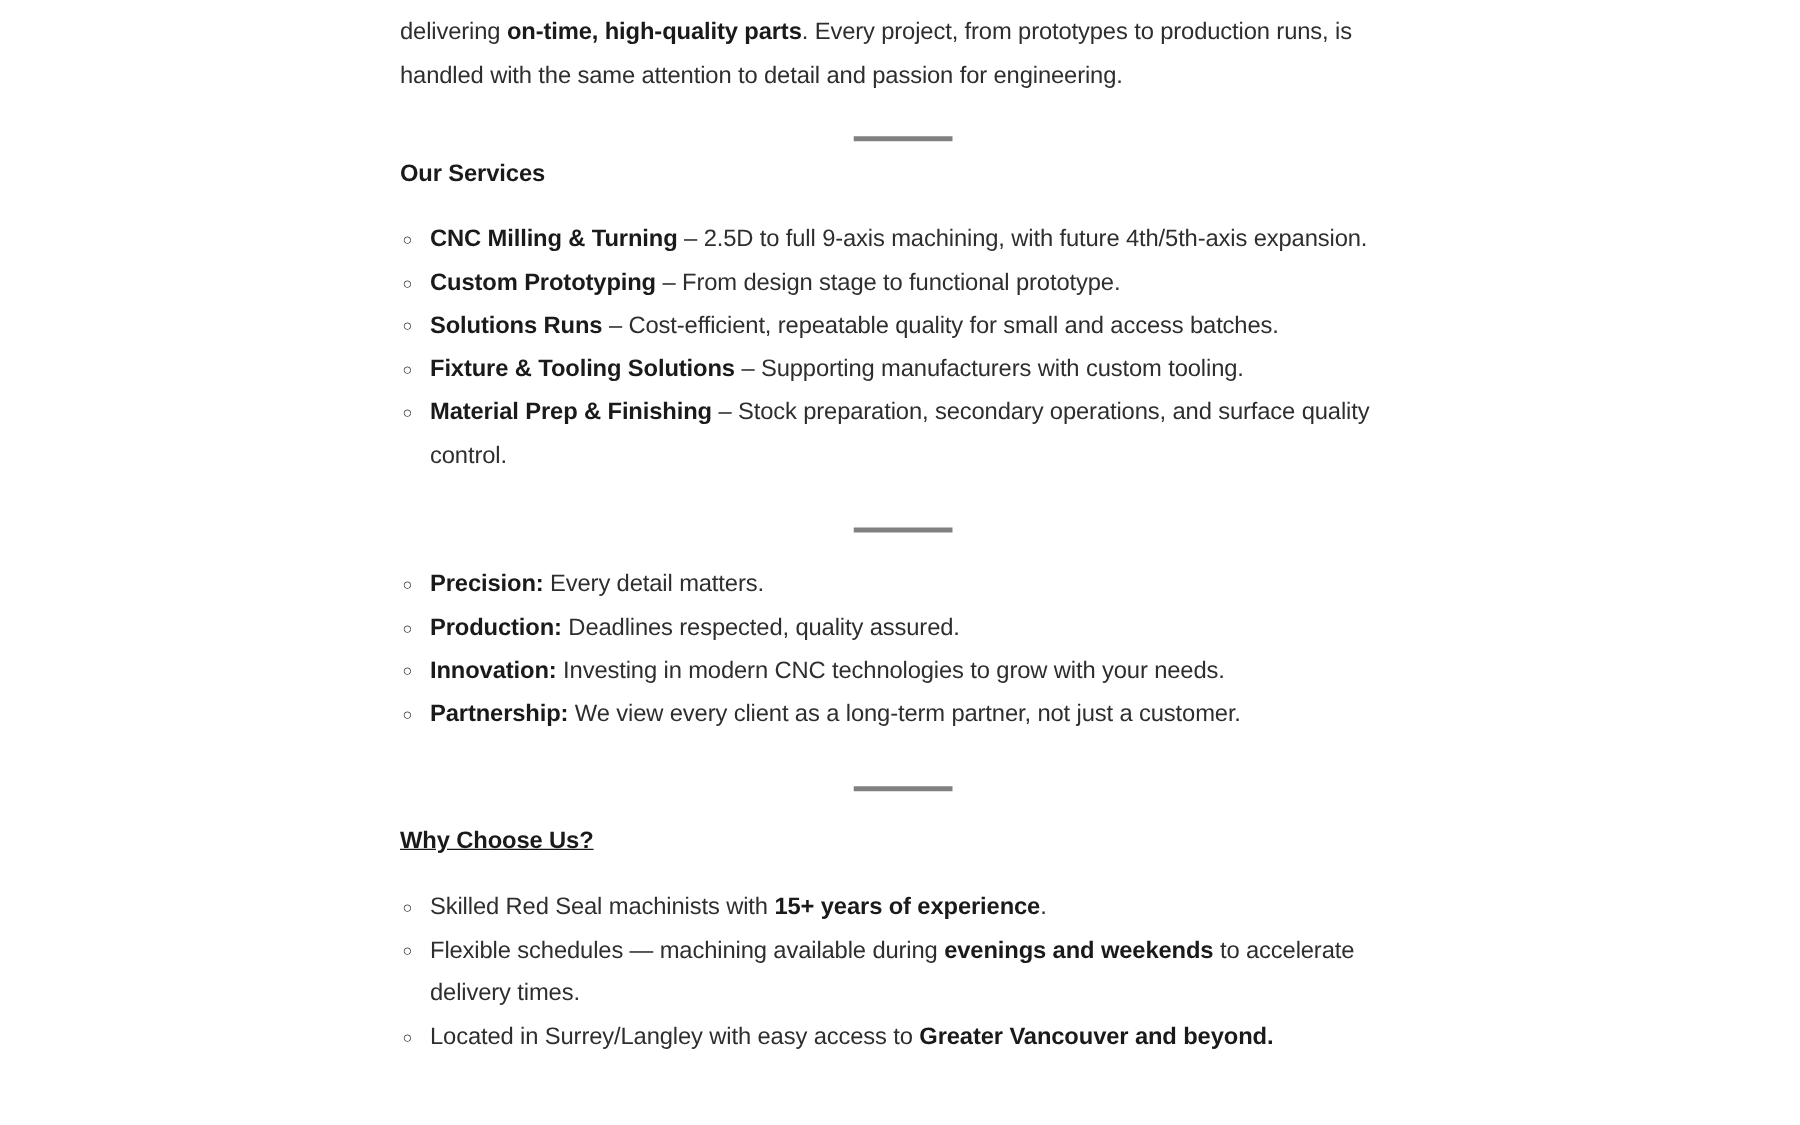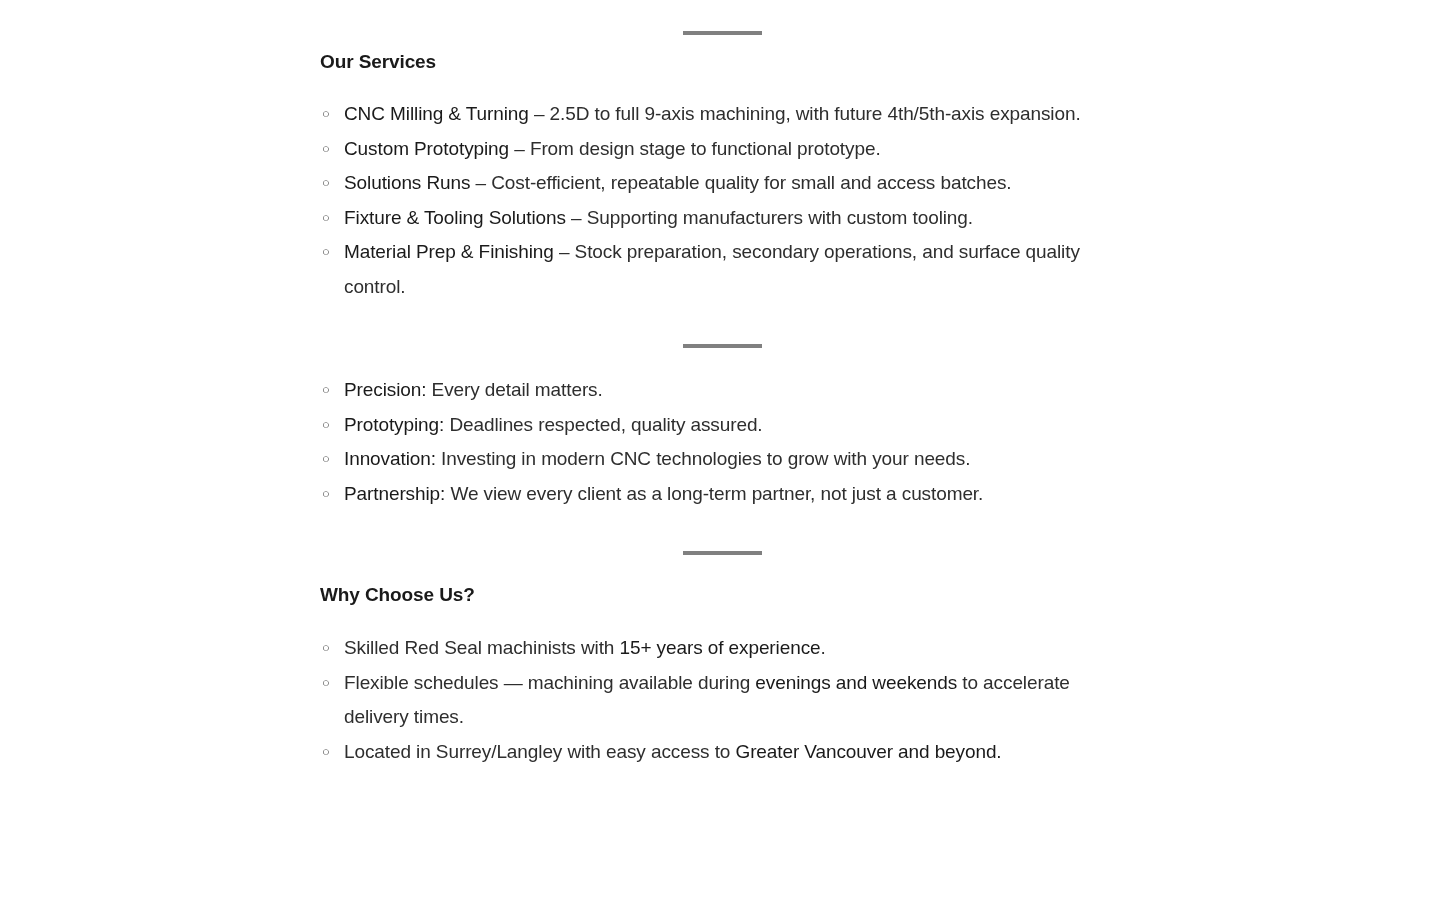--- a/index.html
+++ b/index.html
@@ -53,21 +53,21 @@
 
   .section-heading {
     font-size: 19px;
     font-weight: 700;
     color: #1a1a1a;
     margin: 0;
     letter-spacing: -0.1px;
   }
   .sh1 { margin-top: 16px; }
   .sh2 { margin-top: 29px; }
-  .sh3 { margin-top: 29px; }
+  .sh3 { margin-top: 29px; text-decoration: underline; }
 
   ul.bullets {
     list-style: none;
     margin: 0;
     padding: 0;
   }
   ul.bullets.b1 { margin-top: 24px; }
   ul.bullets.b2 { margin-top: 25px; }
   ul.bullets.b3 { margin-top: 25px; }
 
@@ -83,29 +83,30 @@
   ul.bullets li .marker {
     position: absolute;
     left: 2px;
     top: 0;
     font-size: 13px;
     line-height: 34.5px;
     color: #3a3a3a;
   }
   ul.bullets li b,
   ul.bullets li .lead {
-    font-weight: 400;
+    font-weight: 700;
     color: #1a1a1a;
   }
 </style>
 </head>
 <body>
 
 <div class="page">
 
+  <p class="intro-para"><span>delivering </span><b>on-time, high-quality parts</b><span>. Every project, from prototypes to production runs, is handled with the same attention to detail and passion for engineering.</span></p>
 
   <div class="divider-wrap d1">
     <div class="divider"></div>
   </div>
 
   <h2 class="section-heading sh1">Our Services</h2>
 
   <ul class="bullets b1">
     <li>
       <span class="marker">○</span><span class="lead">CNC Milling &amp; Turning</span><span> – 2.5D to full 9-axis machining, with future 4th/5th-axis expansion.</span>
@@ -127,21 +128,21 @@
   <div class="divider-wrap d2">
     <div class="divider"></div>
   </div>
 
 
   <ul class="bullets b2">
     <li>
       <span class="marker">○</span><span class="lead">Precision:</span><span> Every detail matters.</span>
     </li>
     <li>
-      <span class="marker">○</span><span class="lead">Prototyping:</span><span> Deadlines respected, quality assured.</span>
+      <span class="marker">○</span><span class="lead">Production:</span><span> Deadlines respected, quality assured.</span>
     </li>
     <li>
       <span class="marker">○</span><span class="lead">Innovation:</span><span> Investing in modern CNC technologies to grow with your needs.</span>
     </li>
     <li>
       <span class="marker">○</span><span class="lead">Partnership:</span><span> We view every client as a long-term partner, not just a customer.</span>
     </li>
   </ul>
 
   <div class="divider-wrap d3">

